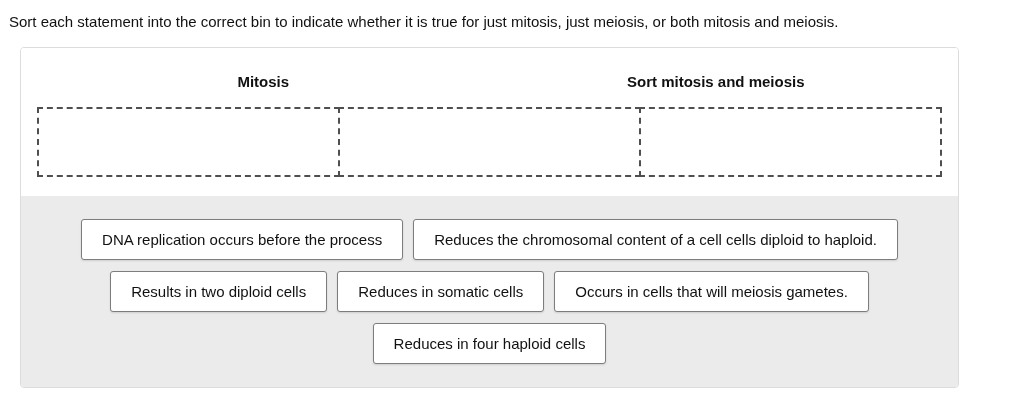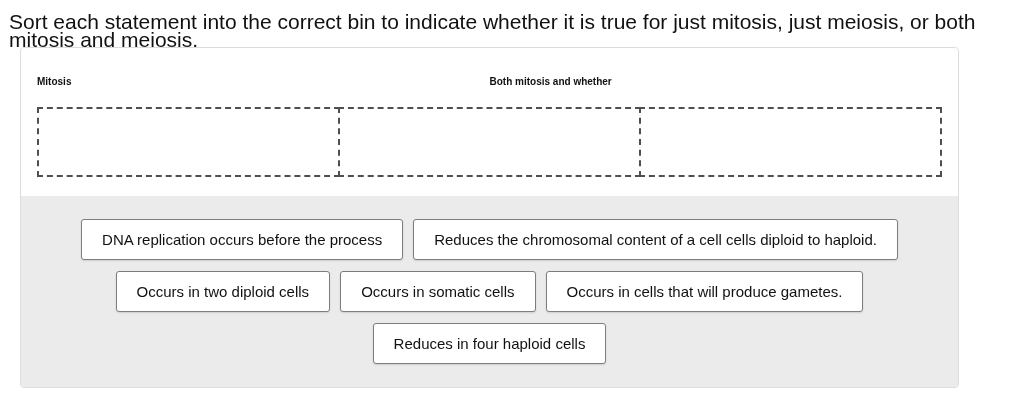--- a/index.html
+++ b/index.html
@@ -10,21 +10,21 @@
     height: 405px;
     background: #ffffff;
     font-family: "Liberation Sans", sans-serif;
     position: relative;
     overflow: hidden;
   }
   .instruction {
     position: absolute;
     left: 9px;
     top: 13px;
-    font-size: 21px;
+    font-size: 15px;
     line-height: 18px;
     color: #111111;
   }
   .widget {
     position: absolute;
     left: 20px;
     top: 47px;
     width: 939px;
     height: 341px;
     border: 1px solid #dcdcdc;
@@ -35,22 +35,22 @@
   .bins-panel {
     height: 148px;
     padding: 25px 16px 0 16px;
     background: #ffffff;
   }
   .headers-row {
     display: flex;
   }
   .bin-header {
     flex: 1 1 0;
-    text-align: left;
-    font-size: 10px;
+    text-align: center;
+    font-size: 15px;
     font-weight: bold;
     color: #111111;
     line-height: 18px;
   }
   .bins-row {
     display: flex;
     margin-top: 16px;
     height: 70px;
   }
   .bin-drop {
@@ -87,31 +87,31 @@
 </head>
 <body>
 
 <div class="instruction">Sort each statement into the correct bin to indicate whether it is true for just mitosis, just meiosis, or both mitosis and meiosis.</div>
 
 <div class="widget">
 
   <div class="bins-panel">
     <div class="headers-row">
       <div class="bin-header">Mitosis</div>
-      <div class="bin-header">Both mitosis and whether</div>
+      <div class="bin-header">Sort mitosis and meiosis</div>
     </div>
     <div class="bins-row">
       <div class="bin-drop"></div>
       <div class="bin-drop"></div>
       <div class="bin-drop"></div>
     </div>
   </div>
 
   <div class="tray">
     <div class="chip">DNA replication occurs before the process</div>
     <div class="chip">Reduces the chromosomal content of a cell cells diploid to haploid.</div>
-    <div class="chip">Occurs in two diploid cells</div>
-    <div class="chip">Occurs in somatic cells</div>
-    <div class="chip">Occurs in cells that will produce gametes.</div>
+    <div class="chip">Results in two diploid cells</div>
+    <div class="chip">Reduces in somatic cells</div>
+    <div class="chip">Occurs in cells that will meiosis gametes.</div>
     <div class="chip">Reduces in four haploid cells</div>
   </div>
 
 </div>
 
 </body></html>

